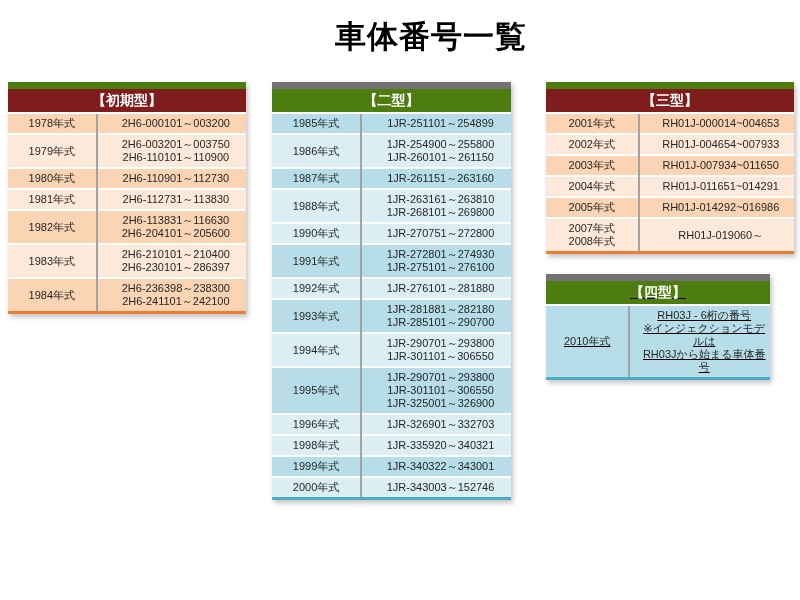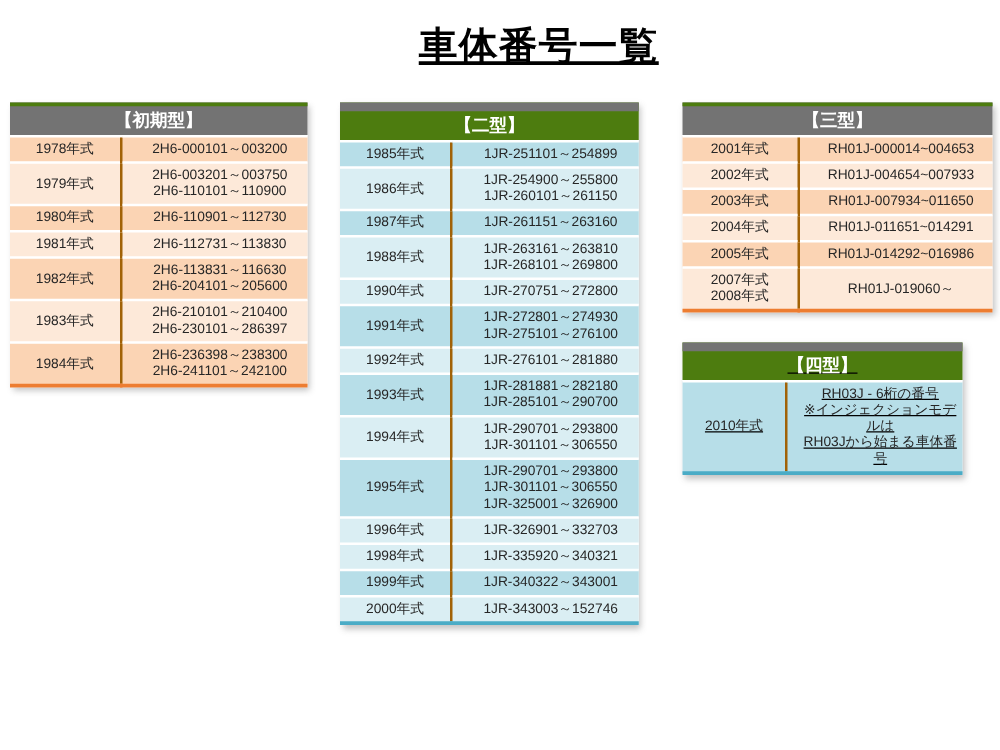--- a/index.html
+++ b/index.html
@@ -3,41 +3,41 @@
 <meta charset="utf-8">
 <style>
   html,body{margin:0;padding:0;}
   body{
     width:800px;height:600px;background:#ffffff;position:relative;overflow:hidden;
     font-family:"Liberation Sans","DejaVu Sans",sans-serif;
   }
   .title{
     position:absolute;top:16px;left:0;width:800px;margin:0;
     text-align:center;padding-left:62px;box-sizing:border-box;
-    font-size:31px;font-weight:bold;color:#000000;letter-spacing:1px;text-decoration:underline;
+    font-size:31px;font-weight:bold;color:#000000;letter-spacing:1px;
   }
   .tbl{
     position:absolute;
     box-shadow:2px 3px 5px rgba(120,120,120,0.45);
     background:#ffffff;
   }
   .thead{
     color:#ffffff;font-weight:bold;text-align:center;
     font-size:14px;line-height:20px;padding:1px 0 2px;
   }
-  .orange .thead{background:#737373;border-top:3px solid #4d7c0f;}
+  .orange .thead{background:#7f1d1d;border-top:7px solid #4d7c0f;}
   .teal   .thead{background:#4d7c0f;border-top:7px solid #737373;}
   table{width:100%;border-collapse:collapse;table-layout:fixed;}
   td{
     font-size:11px;line-height:13px;padding:3px 2px;
     text-align:center;vertical-align:middle;color:#262626;
     white-space:pre-line;border-top:2px solid #ffffff;
   }
   td.year{width:38%;}
-  td.range{width:62%;border-left:2px solid #a16207;padding-left:10px;}
+  td.range{width:62%;border-left:2px solid #a3a3a3;padding-left:10px;}
   .orange tr.dark  td{background:#FBD4B4;}
   .orange tr.light td{background:#FDE9D9;}
   .teal   tr.dark  td{background:#B7DEE8;}
   .teal   tr.light td{background:#DAEEF3;}
   .orange table{border-bottom:3px solid #ED7D31;}
   .teal   table{border-bottom:3px solid #4BACC6;}
   .t1{left:8px;  top:82px; width:238px;}
   .t2{left:272px;top:82px; width:239px;}
   .t3{left:546px;top:82px; width:248px;}
   .t4{left:546px;top:274px;width:224px;text-decoration:underline;}

